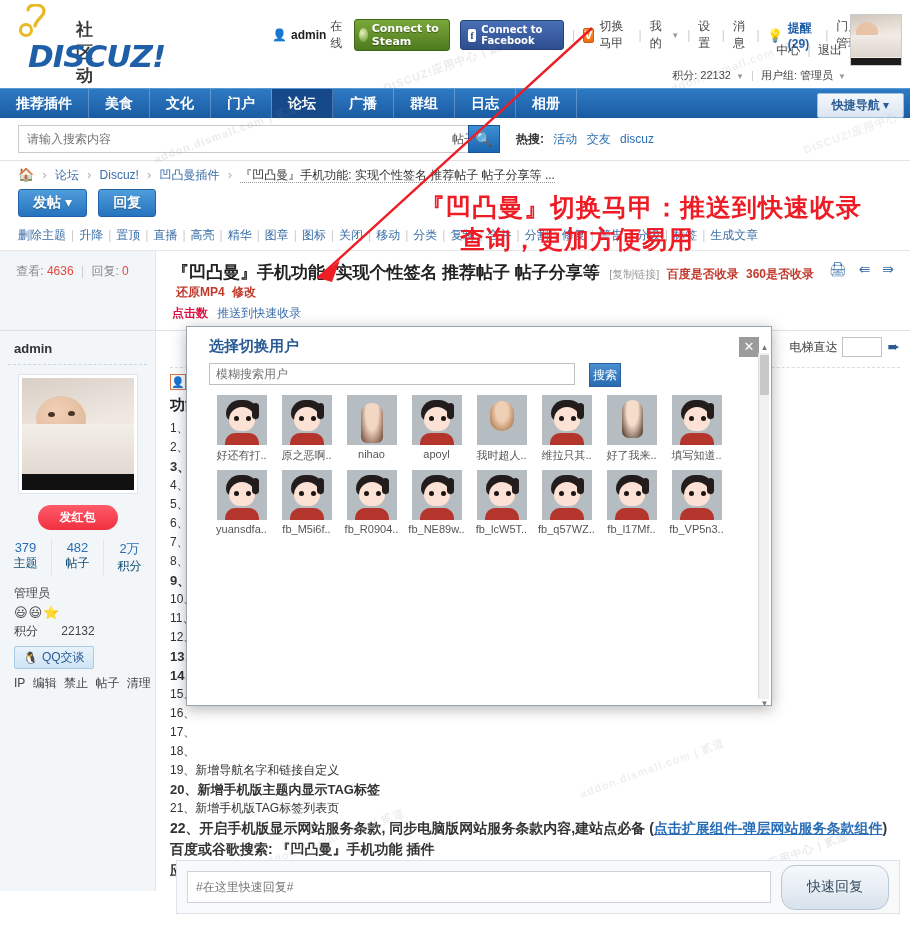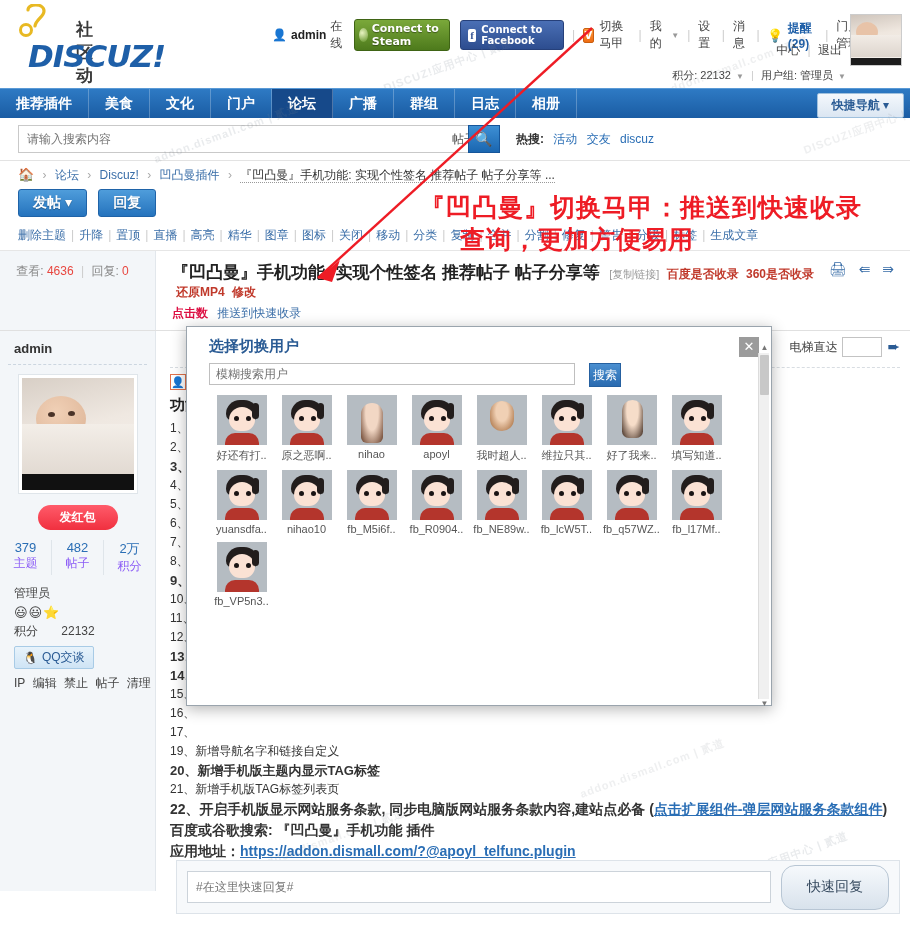--- a/index.html
+++ b/index.html
@@ -253,21 +253,21 @@
   .redpkt {
     display: inline-block; margin-top: 12px;
     background: linear-gradient(#ff5b6a, #f0303f);
     border-radius: 14px; color: #fff; font-size: 12px; font-weight: bold;
     padding: 4px 22px; cursor: pointer;
   }
   .stats { display: flex; justify-content: center; margin-top: 10px; }
   .stat { flex: 1; border-right: 1px solid #dfe5ea; }
   .stat:last-child { border-right: 0; }
   .stat .v { color: #2a6eb5; font-size: 13px; }
-  .stat .k { color: #8b5cf6; font-size: 12px; }
+  .stat .k { color: #0c4a6e; font-size: 12px; }
   .side-block { text-align: left; padding: 10px 0 0 14px; font-size: 12px; color: #444; }
   .medals { font-size: 13px; letter-spacing: 1px; margin: 3px 0; }
   .pts-row { margin-top: 3px; }
   .pts-row .lbl { display: inline-block; width: 44px; }
   .qq-btn {
     display: inline-flex; align-items: center; gap: 4px;
     background: linear-gradient(#e8f3fb, #cfe4f5);
     border: 1px solid #a8cbe6; border-radius: 2px;
     color: #2a5b94; font-size: 12px; padding: 2px 8px; margin-top: 6px; cursor: pointer;
   }
@@ -655,20 +655,21 @@
         <li>8、</li>
         <li class="b">9、</li>
         <li>10、</li>
         <li>11、</li>
         <li>12、</li>
         <li class="b">13、</li>
         <li class="b">14、</li>
         <li>15、</li>
         <li>16、</li>
         <li>17、</li>
+        <li>18、</li>
         <li>19、新增导航名字和链接自定义</li>
         <li class="b">20、新增手机版主题内显示TAG标签</li>
         <li>21、新增手机版TAG标签列表页</li>
       </ul>
 
       <div class="plain-line b">
         <span>22、开启手机版显示网站服务条款, 同步电脑版网站服务条款内容,建站点必备 (</span><a class="applink">点击扩展组件-弹层网站服务条款组件</a><span>)</span>
       </div>
       <div class="plain-line b">百度或谷歌搜索: 『凹凸曼』手机功能 插件</div>
       <div class="plain-line b">
@@ -765,31 +766,20 @@
           <div class="ucell">
             <div class="ava av-cartoon">
               <span class="hair"></span>
               <span class="face"></span>
               <span class="eye l"></span>
               <span class="eye r"></span>
               <span class="sidehair"></span>
               <span class="body"></span>
             </div>
             <div class="nm">yuansdfa..</div>
-          </div>
-          <div class="ucell">
-            <div class="ava av-cartoon">
-              <span class="hair"></span>
-              <span class="face"></span>
-              <span class="eye l"></span>
-              <span class="eye r"></span>
-              <span class="sidehair"></span>
-              <span class="body"></span>
-            </div>
-            <div class="nm">nihao10</div>
           </div>
           <div class="ucell">
             <div class="ava av-cartoon">
               <span class="hair"></span>
               <span class="face"></span>
               <span class="eye l"></span>
               <span class="eye r"></span>
               <span class="sidehair"></span>
               <span class="body"></span>
             </div>

